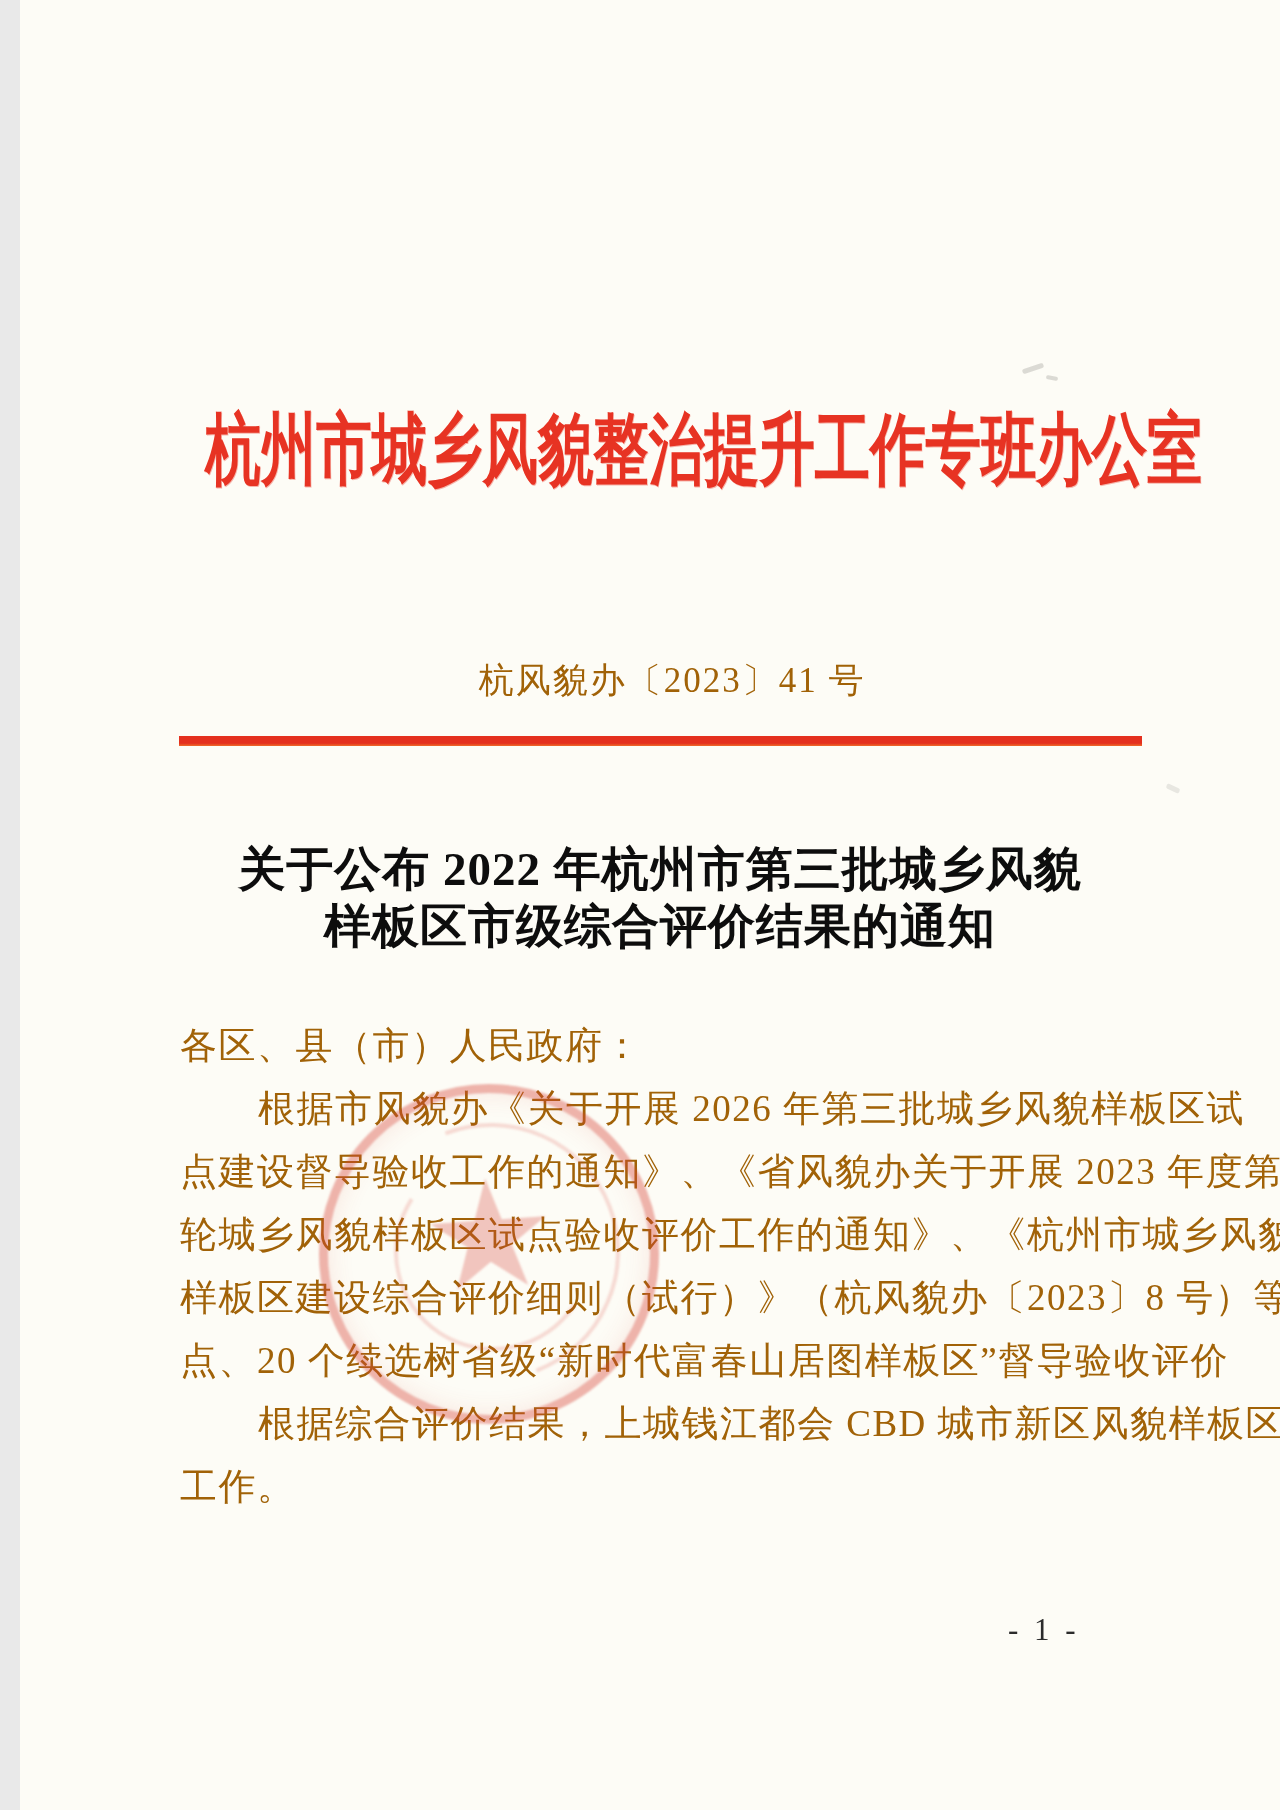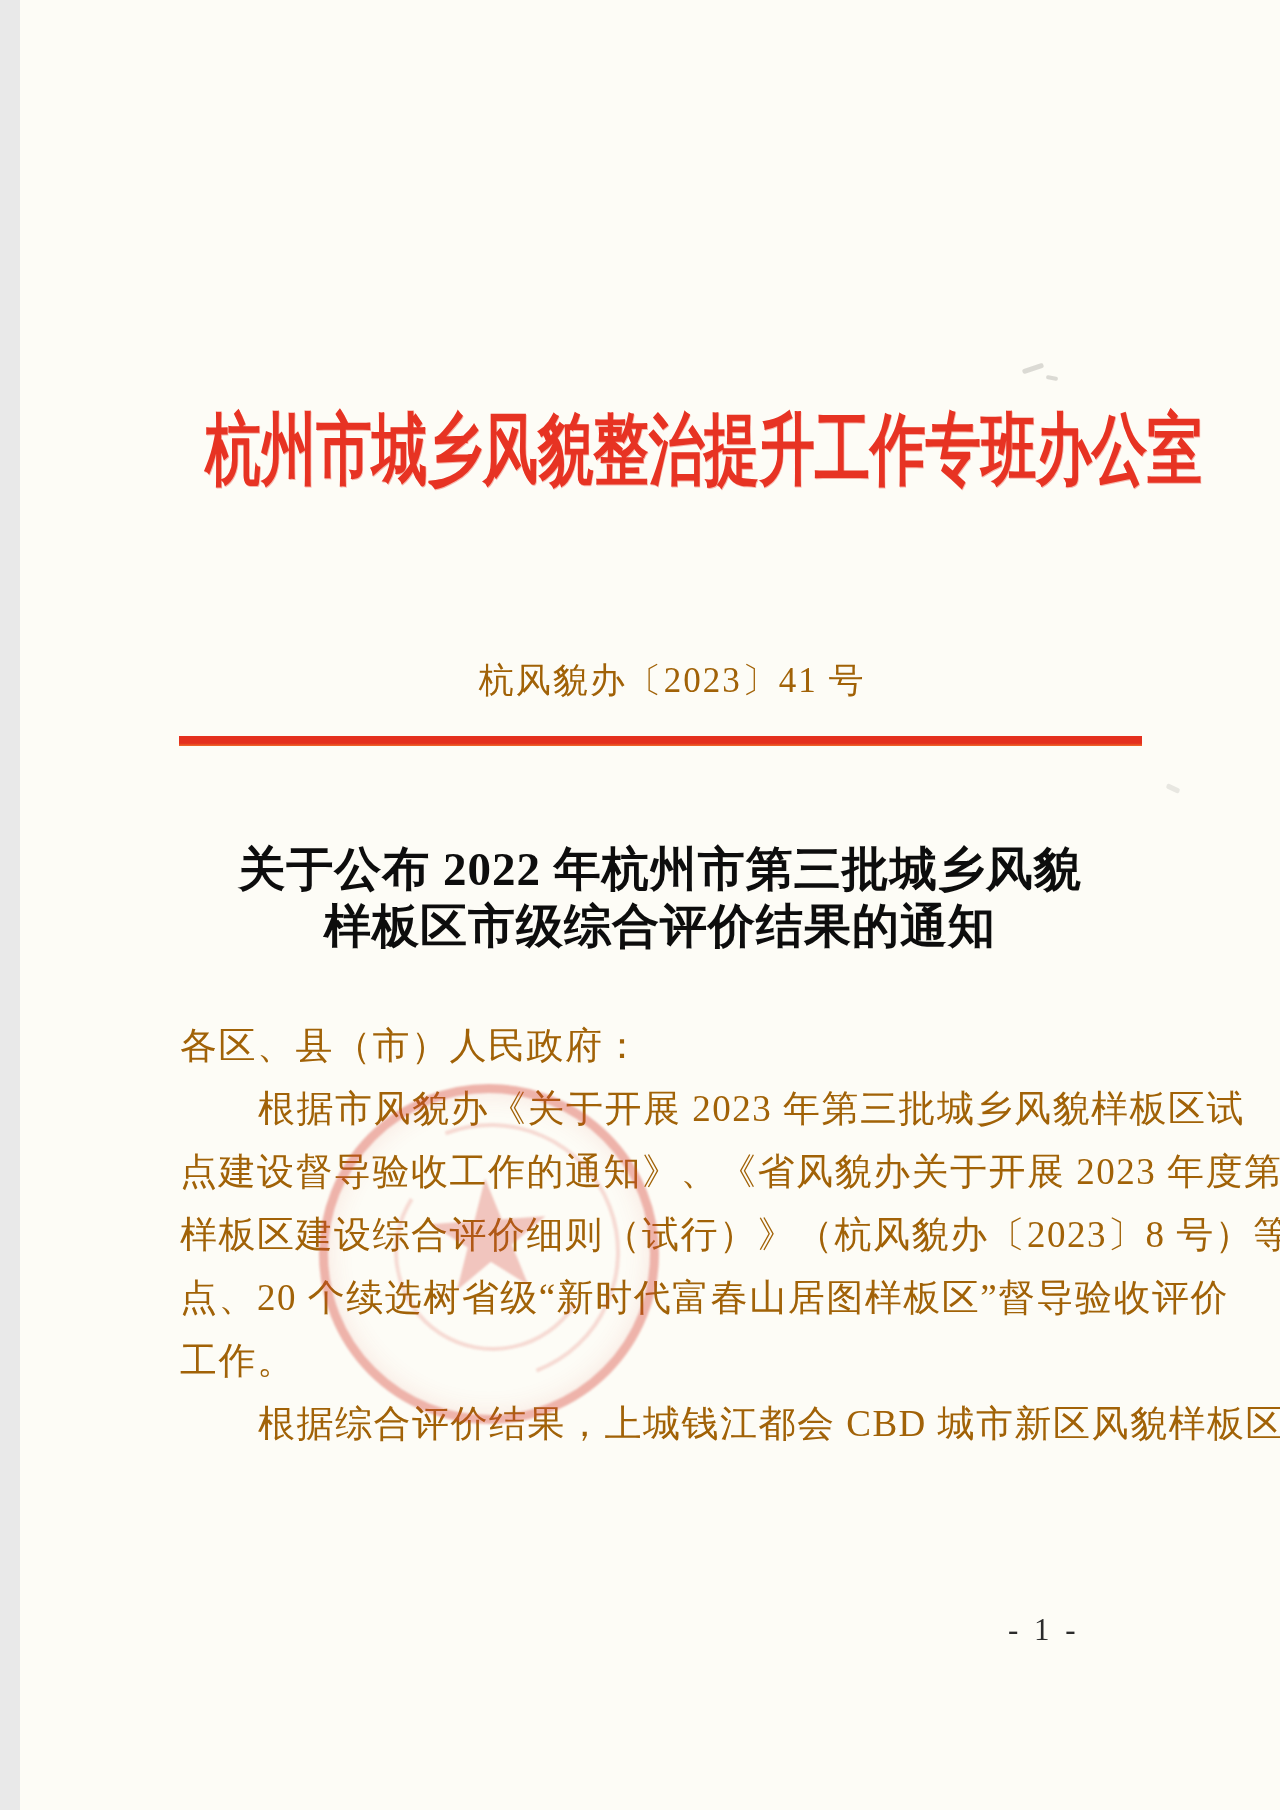--- a/index.html
+++ b/index.html
@@ -106,26 +106,27 @@
 
   <div class="red-rule"></div>
 
   <div class="doc-title">
     <div>关于公布 2022 年杭州市第三批城乡风貌</div>
     <div>样板区市级综合评价结果的通知</div>
   </div>
 
   <div class="body-block">
     <div class="body-line">各区、县（市）人民政府：</div>
-    <div class="body-line indent">根据市风貌办《关于开展 2023 年第三批城乡风貌样板区试</div>
+    <div class="body-line indent">根据市风貌办《关于开展 2026 年第三批城乡风貌样板区试</div>
     <div class="body-line">点建设督导验收工作的通知》、《省风貌办关于开展 2023 年度第三</div>
+    <div class="body-line">轮城乡风貌样板区试点验收评价工作的通知》、《杭州市城乡风貌</div>
     <div class="body-line">样板区建设综合评价细则（试行）》（杭风貌办〔2023〕8 号）等</div>
     <div class="body-line">点、20 个续选树省级“新时代富春山居图样板区”督导验收评价</div>
+    <div class="body-line indent">根据综合评价结果，上城钱江都会 CBD 城市新区风貌样板区</div>
     <div class="body-line">工作。</div>
-    <div class="body-line indent">根据综合评价结果，上城钱江都会 CBD 城市新区风貌样板区</div>
   </div>
 
   <div class="stamp">
     <span class="stamp-star">★</span>
     <span class="stamp-smudge1"></span>
     <span class="stamp-smudge2"></span>
   </div>
 
   <div class="page-number">- 1 -</div>
 

